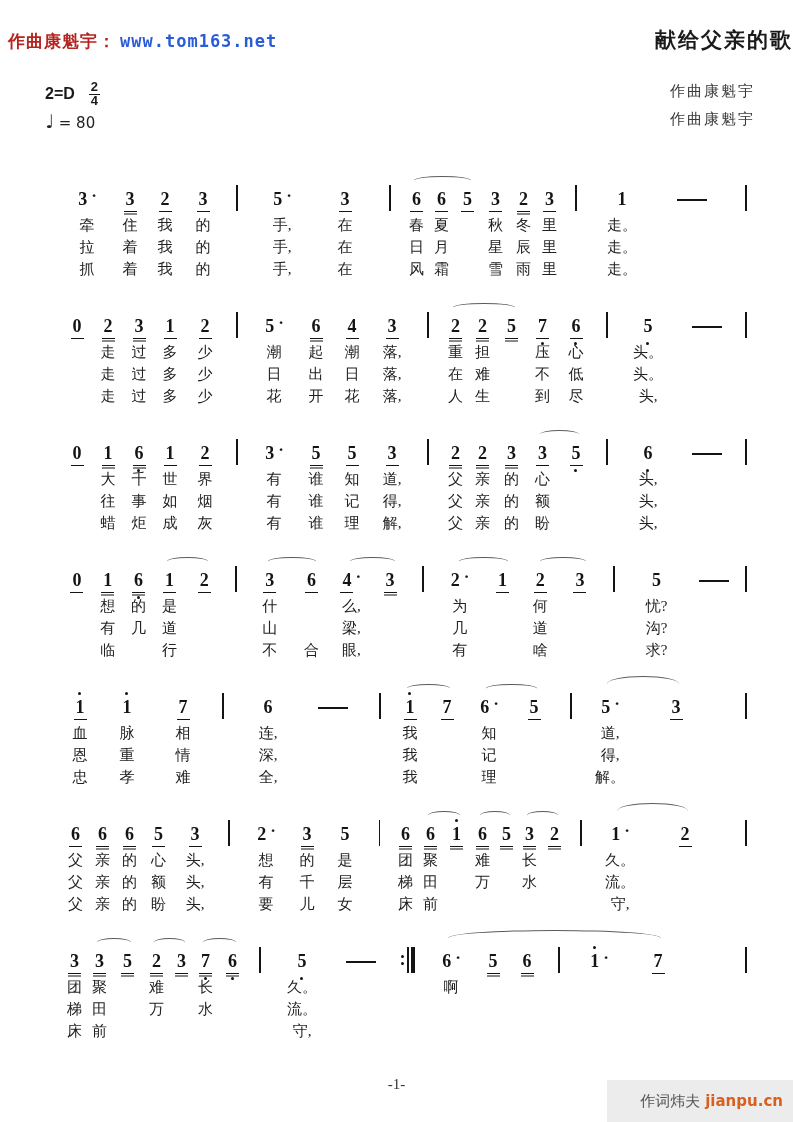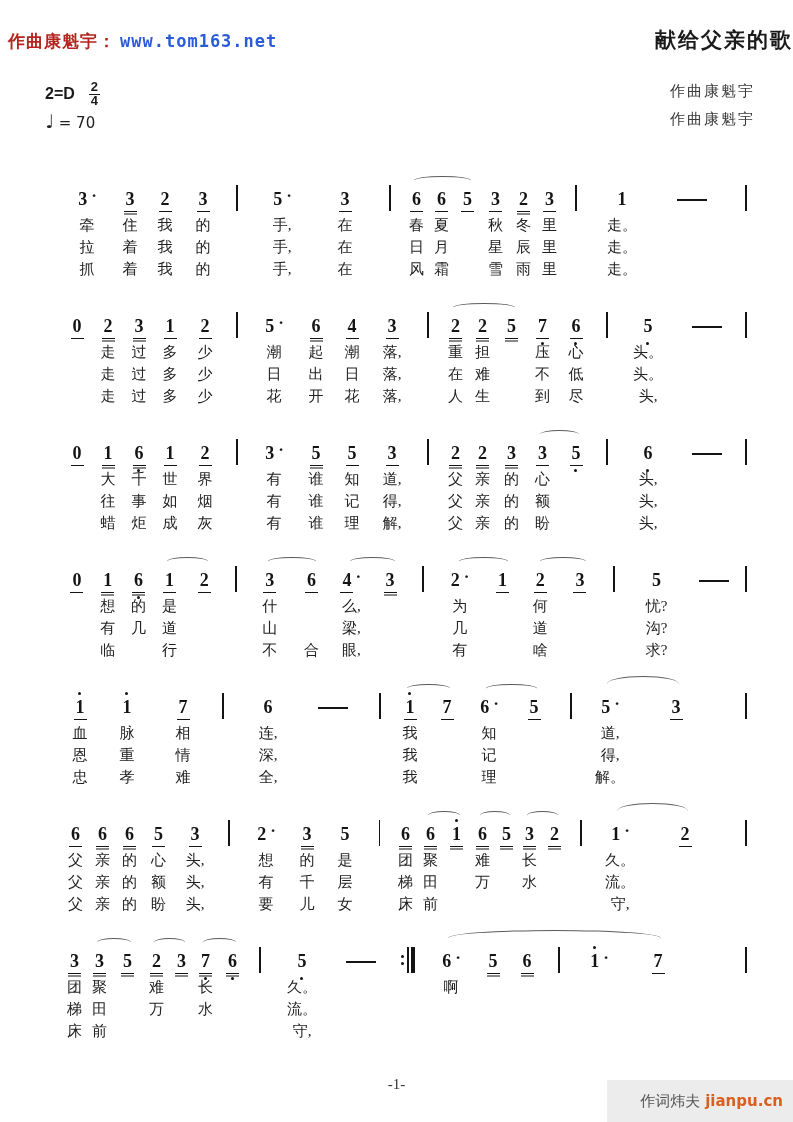--- a/index.html
+++ b/index.html
@@ -57,21 +57,21 @@
 
 <div class="keyblock">
   <span>2=D</span>
   <span class="frac">
     <span class="num">2</span><br>
     <span class="den">4</span>
   </span>
 </div>
 <div class="tempo">
   <span class="glyph">♩</span>
-  <span>= 70</span>
+  <span>= 80</span>
 </div>
 <div class="credits">
   <div>作曲康魁宇</div>
   <div>作曲康魁宇</div>
 </div>
 
 <div id="score">
     <div class="system">
       <div class="nrow">
         <div class="col" style="width: 50px;">

